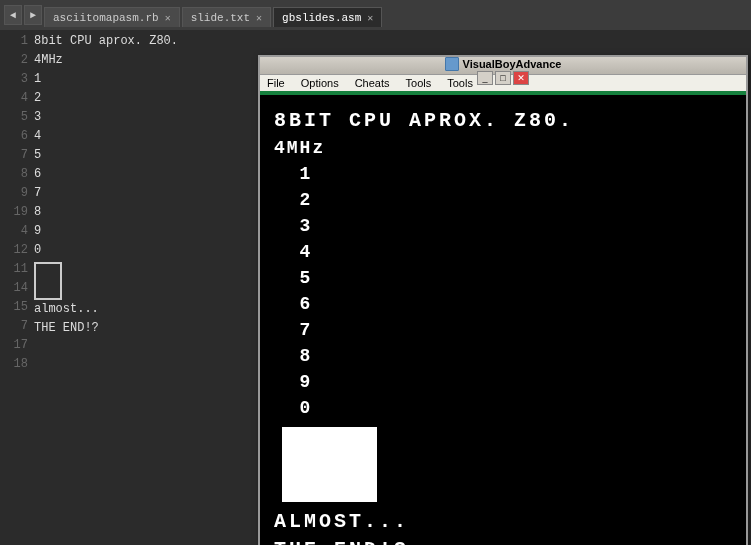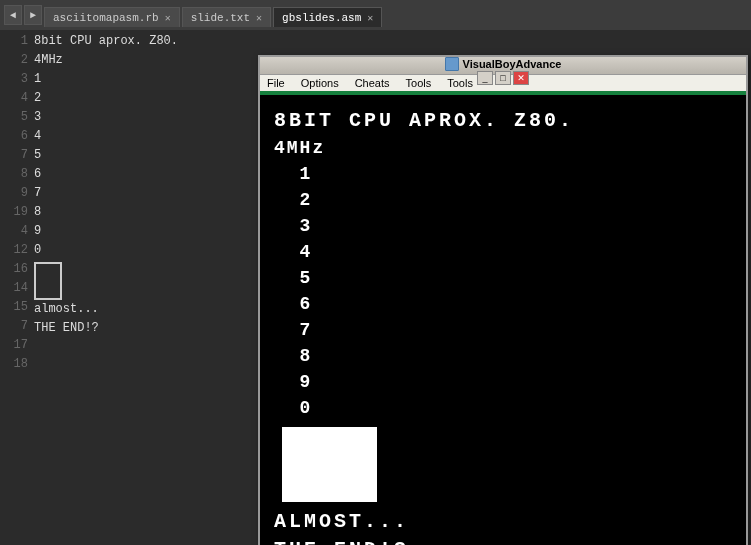--- a/index.html
+++ b/index.html
@@ -243,21 +243,21 @@
         <div>3</div>
         <div>4</div>
         <div>5</div>
         <div>6</div>
         <div>7</div>
         <div>8</div>
         <div>9</div>
         <div>19</div>
         <div>4</div>
         <div>12</div>
-        <div>16</div>
+        <div>11</div>
         <div>14</div>
         <div>15</div>
         <div>7</div>
         <div>17</div>
         <div>18</div>
       </div>
     <div class="code-area" id="code-area"><div class="code-line">8bit CPU aprox. Z80.</div><div class="code-line">4MHz</div><div class="code-line">1</div><div class="code-line">2</div><div class="code-line">3</div><div class="code-line">4</div><div class="code-line">5</div><div class="code-line">6</div><div class="code-line">7</div><div class="code-line">8</div><div class="code-line">9</div><div class="code-line">0</div><div class="code-line"></div><div class="code-line"><div style="width: 28px; height: 38px; border: 2px solid rgb(204, 204, 204); background: transparent; display: inline-block; vertical-align: middle; margin-top: 2px;"></div></div><div class="code-line"></div><div class="code-line"></div><div class="code-line">almost...</div><div class="code-line">THE END!?</div></div>
   </div>
 </div>
 

